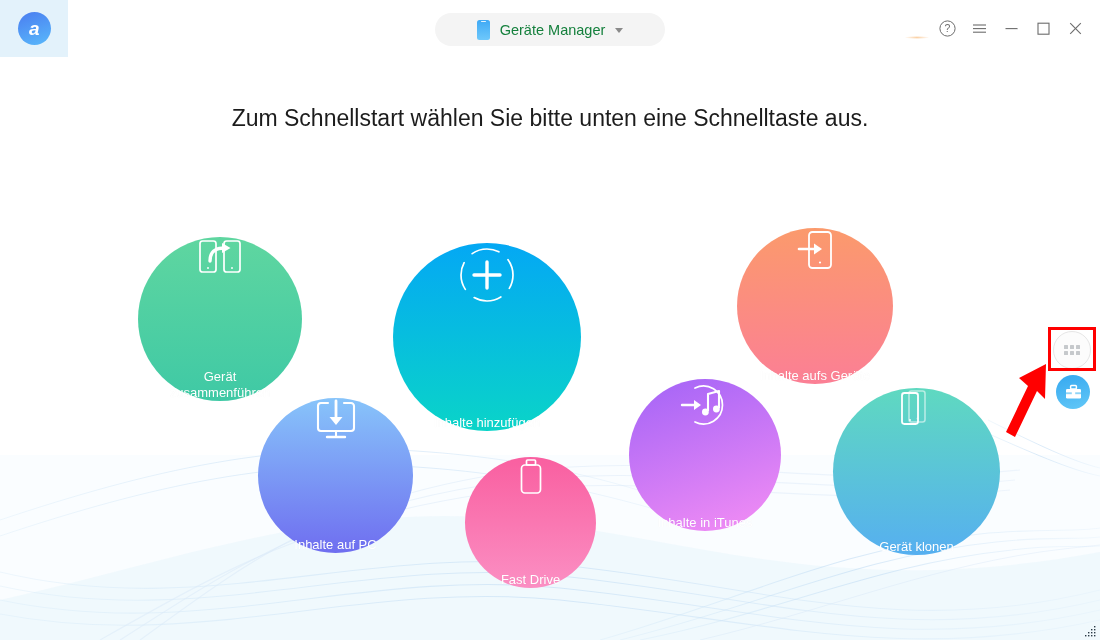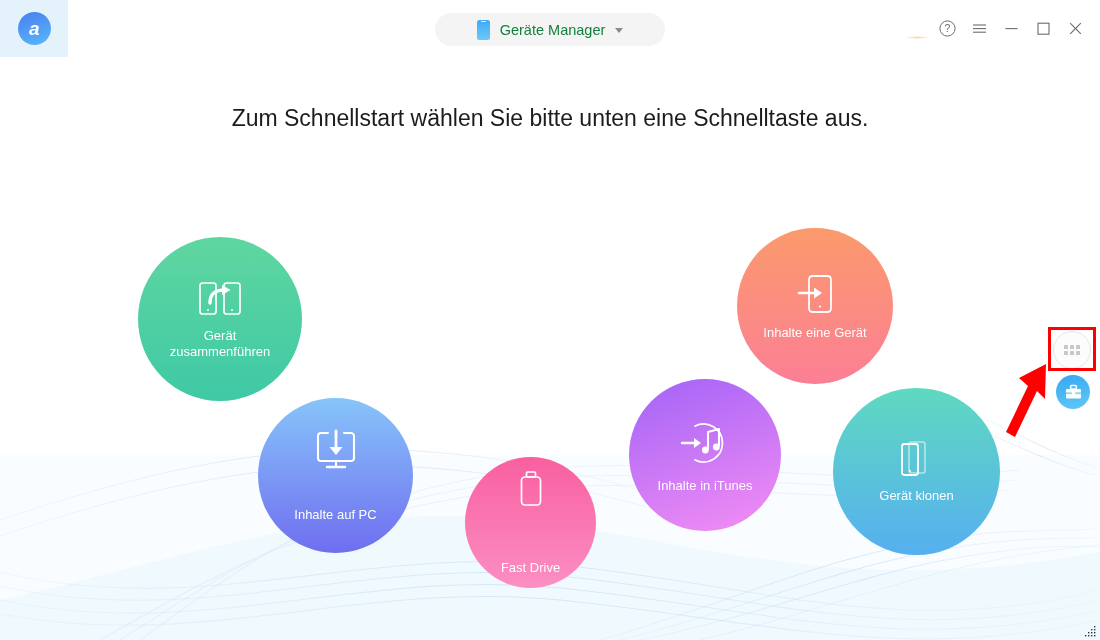--- a/index.html
+++ b/index.html
@@ -141,21 +141,21 @@
     z-index: 5;
   }
 
   
   .bubble {
     position: absolute;
     border-radius: 50%;
     display: flex;
     flex-direction: column;
     align-items: center;
-    justify-content: center;
+    justify-content: space-between;
     color: #ffffff;
     cursor: default;
     z-index: 10;
   }
 
   .bubble .b-icon {
     display: flex;
     align-items: center;
     justify-content: center;
     margin-bottom: 9px;
@@ -335,32 +335,43 @@
         <circle cx="12" cy="31" r="0.95" fill="#fff"></circle>
         <circle cx="36" cy="31" r="0.95" fill="#fff"></circle>
         <path d="M14,24 C14,14 20,11 29,11" fill="none" stroke="#fff" stroke-width="3.4" stroke-linecap="round"></path>
         <path d="M26,6 L34.5,11 L26,16 Z" fill="#fff"></path>
       </svg>
     </span>
     <span class="b-label">Gerät
 zusammenführen</span>
   </div>
 
+  <div class="bubble" style="left:393px; top:243px; width:188px; height:188px;
+              background:linear-gradient(180deg,#04a8f4 0%,#0ad4c8 100%);">
+    <span class="b-icon">
+      <svg width="64" height="64" viewBox="0 0 64 64">
+        <circle cx="32" cy="32" r="26" fill="none" stroke="#fff" stroke-width="1.7" stroke-dasharray="28 12" stroke-dashoffset="14" stroke-linecap="round"></circle>
+        <line x1="32" y1="19" x2="32" y2="45" stroke="#fff" stroke-width="3.4" stroke-linecap="round"></line>
+        <line x1="19" y1="32" x2="45" y2="32" stroke="#fff" stroke-width="3.4" stroke-linecap="round"></line>
+      </svg>
+    </span>
+    <span class="b-label">Inhalte hinzufügen</span>
+  </div>
 
   <div class="bubble" style="left:737px; top:228px; width:156px; height:156px;
               background:linear-gradient(180deg,#fb9a6c 0%,#fb7f95 100%);">
     <span class="b-icon">
       <svg width="42" height="44" viewBox="0 0 42 44">
         <rect x="15" y="4" width="22" height="36" rx="3.4" fill="none" stroke="#fff" stroke-width="1.8"></rect>
         <circle cx="26" cy="34.5" r="1.1" fill="#fff"></circle>
         <line x1="5" y1="21" x2="25" y2="21" stroke="#fff" stroke-width="2.6" stroke-linecap="round"></line>
         <path d="M20,15.5 L28,21 L20,26.5 Z" fill="#fff"></path>
       </svg>
     </span>
-    <span class="b-label">Inhalte eine Gerät</span>
+    <span class="b-label">Inhalte aufs Geräte</span>
   </div>
 
   <div class="bubble" style="left:258px; top:398px; width:155px; height:155px;
               background:linear-gradient(180deg,#87c4fa 0%,#6f6ef0 100%);gap:26px;">
     <span class="b-icon">
       <svg width="52" height="44" viewBox="0 0 52 44">
         <path d="M8,8 L8,30 a3,3 0 0 0 3,3 L41,33 a3,3 0 0 0 3,-3 L44,8 a3,3 0 0 0 -3,-3 L34,5
                  M18,5 L11,5 a3,3 0 0 0 -3,3" fill="none" stroke="#fff" stroke-width="2.1" stroke-linecap="round"></path>
         <line x1="26" y1="3" x2="26" y2="24" stroke="#fff" stroke-width="2.8" stroke-linecap="round"></line>
         <path d="M19.5,19 L26,27 L32.5,19 Z" fill="#fff"></path>

